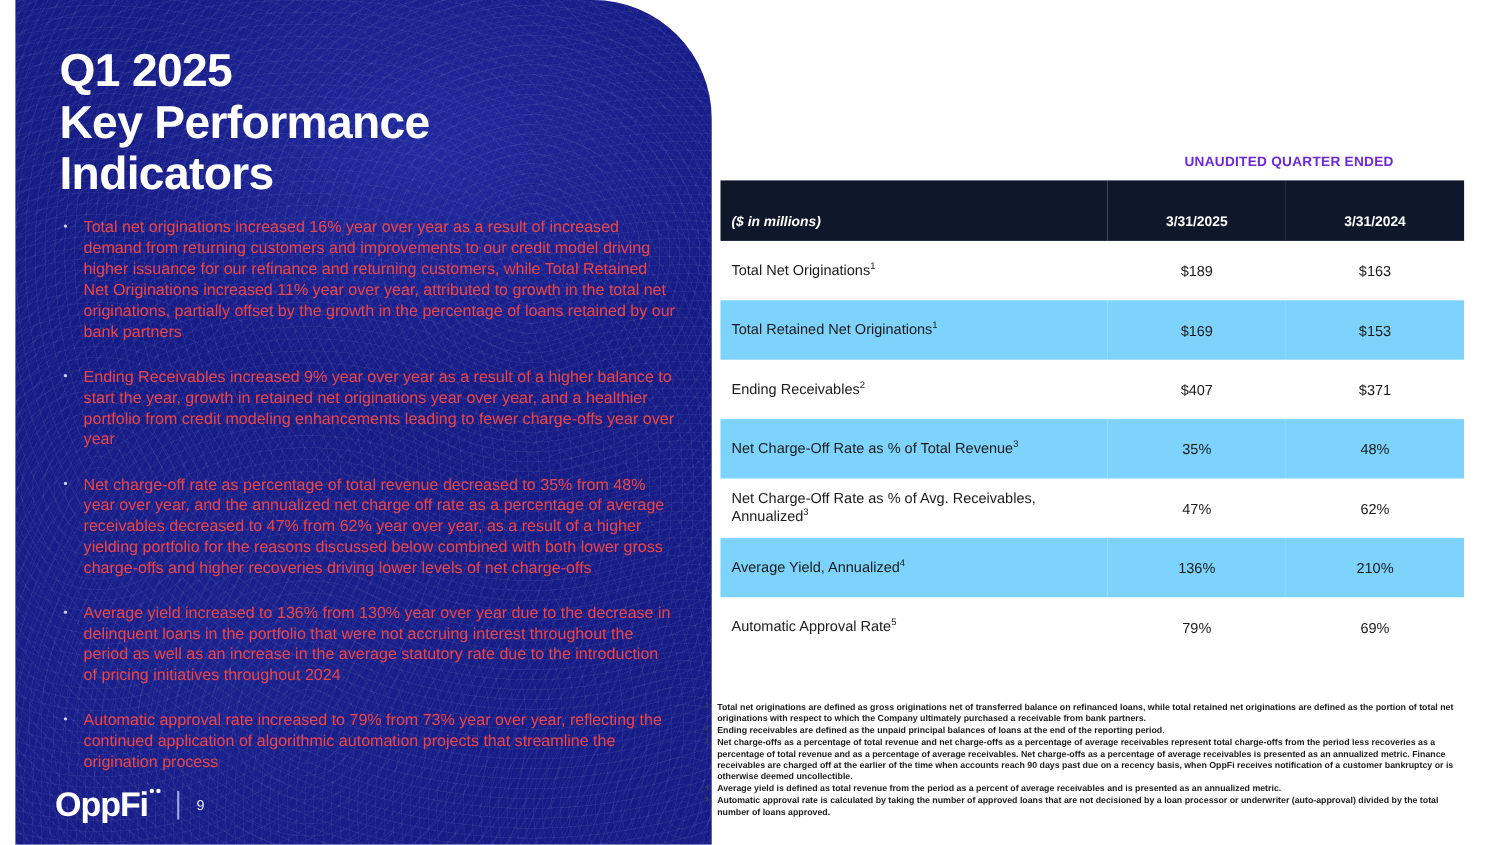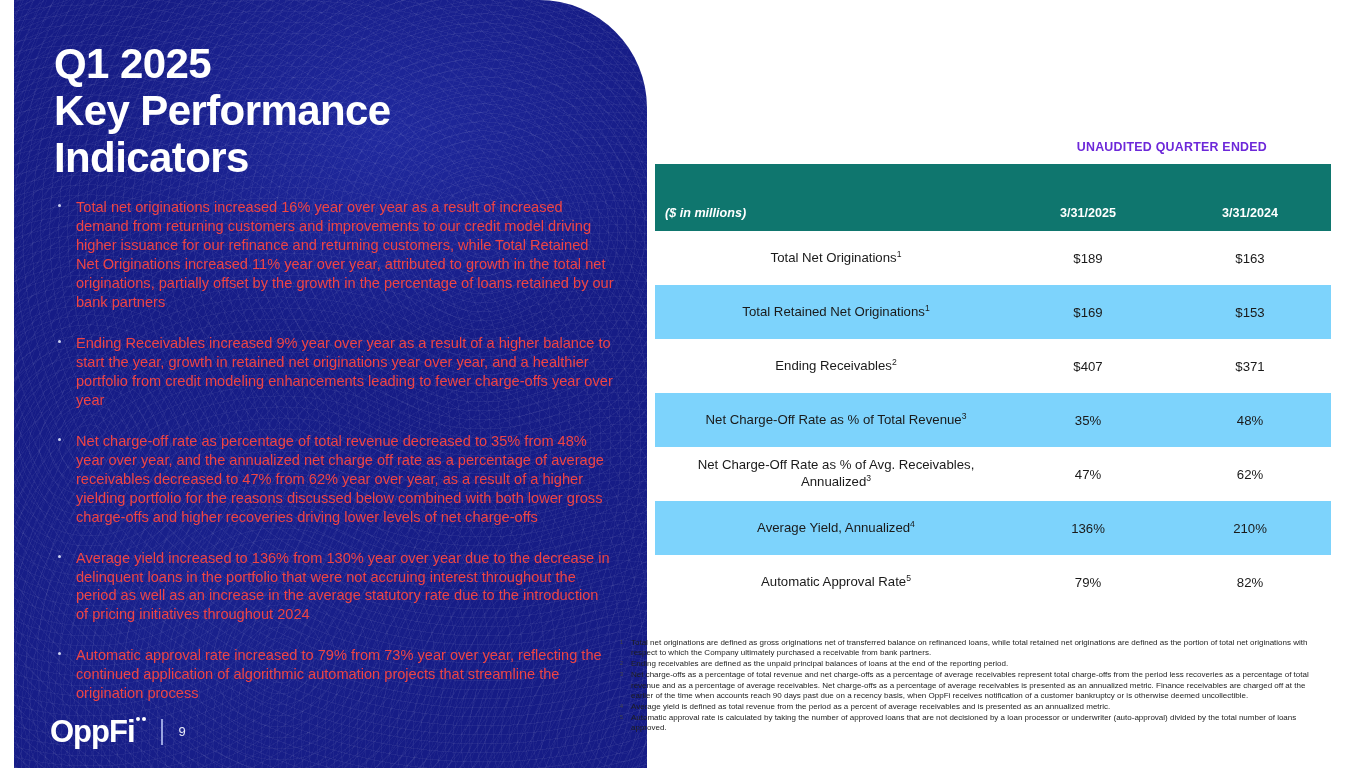--- a/index.html
+++ b/index.html
@@ -79,35 +79,35 @@
   #page-number{ color:#e8eaf8; font-size:13px; }
 
   
   #kpi-section{ position:absolute; left:655px; top:140px; width:676px; }
   #table-supertitle{
     text-align:right; font-size:12.4px; font-weight:bold; color:#6d28d9;
     letter-spacing:.25px; padding-right:64px; margin-bottom:10px;
   }
   table#kpi-table{ width:676px; border-collapse:collapse; table-layout:fixed; }
   #kpi-table thead th{
-    background:#0f766e; color:#ffffff; font-size:12.6px; font-weight:bold;
-    height:67px; vertical-align:bottom; padding-bottom:11px;
+    background:#0f172a; color:#ffffff; font-size:12.6px; font-weight:bold;
+    height:55px; vertical-align:bottom; padding-bottom:11px;
   }
   #kpi-table thead th.c-label{ text-align:left; padding-left:10px; font-style:italic; width:352px; }
   #kpi-table thead th.c-val{ text-align:center; width:162px; }
   #kpi-table tbody td{
     font-size:13.2px; color:#1a1a1a; height:54px; vertical-align:middle;
   }
-  #kpi-table tbody td.c-label{ text-align:center; padding-left:10px; line-height:1.28; }
+  #kpi-table tbody td.c-label{ text-align:left; padding-left:10px; line-height:1.28; }
   #kpi-table tbody td.c-val{ text-align:center; }
   #kpi-table tbody tr.alt td{ background:#7dd3fc; }
   sup{ font-size:8.6px; vertical-align:super; line-height:0; }
 
   
-  #footnotes{ position:absolute; left:620px; top:638px; width:694px; }
+  #footnotes{ position:absolute; left:641px; top:638px; width:694px;font-weight:bold; }
   .fn{ position:relative; padding-left:11px; font-size:8.0px; line-height:1.30;
        color:#1d1d1d; margin-bottom:0.5px; }
   .fn .num{ position:absolute; left:0; top:1px; font-size:5.4px; color:#444; }
 </style>
 </head>
 <body>
 
 <div id="left-panel">
   <div class="tex d"></div>
   <div class="tex a"></div>
@@ -194,21 +194,21 @@
         <td class="c-val">62%</td>
       </tr>
       <tr class="alt">
         <td class="c-label"><span>Average Yield, Annualized</span><sup>4</sup></td>
         <td class="c-val">136%</td>
         <td class="c-val">210%</td>
       </tr>
       <tr>
         <td class="c-label"><span>Automatic Approval Rate</span><sup>5</sup></td>
         <td class="c-val">79%</td>
-        <td class="c-val">82%</td>
+        <td class="c-val">69%</td>
       </tr>
     </tbody>
   </table>
 </div>
 
 <div id="footnotes">
   <div class="fn">
     <span class="num">1</span>
     <span>Total net originations are defined as gross originations net of transferred balance on refinanced loans, while total retained net originations are defined as the portion of total net originations with respect to which the Company ultimately purchased a receivable from bank partners.</span>
   </div>

